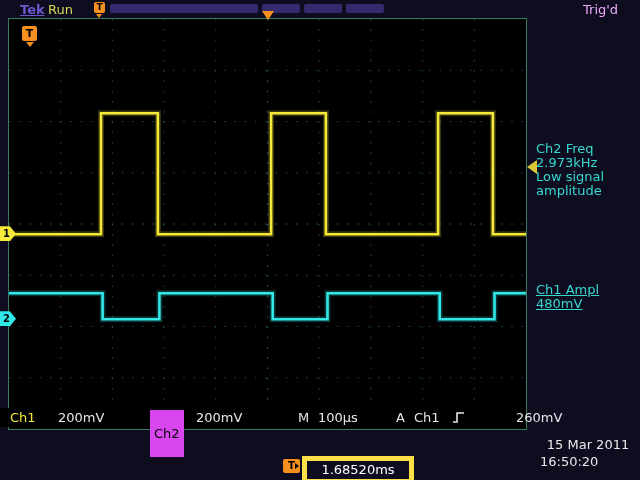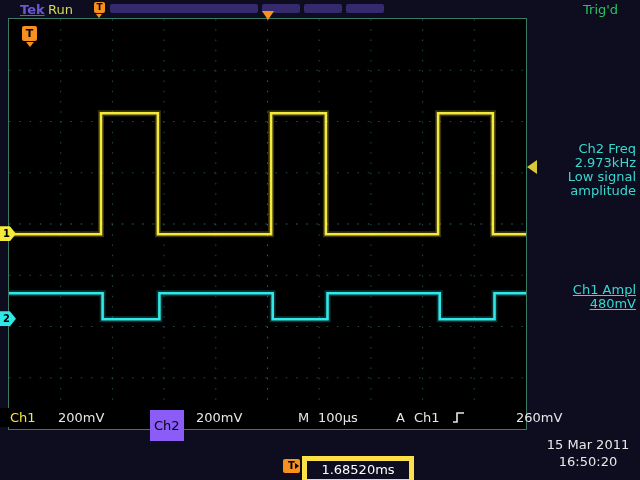--- a/index.html
+++ b/index.html
@@ -4,21 +4,21 @@
 <style>
   html,body { margin:0; padding:0; background:#000; }
   .scope {
     position:relative; width:640px; height:480px;
     background:#0d0d1f; overflow:hidden;
     font-family:"DejaVu Sans", sans-serif; font-size:13px; color:#e8e8e8;
   }
   
   .brand { position:absolute; left:5px; top:2px; color:#6a5acd; font-weight:bold; text-decoration:underline;margin-left:15px; }
   .acq-state { position:absolute; left:48px; top:2px; color:#d8d855; }
-  .trig-status { position:absolute; left:583px; top:2px; color:#22c55e; }
+  .trig-status { position:absolute; left:583px; top:2px; color:#f0abfc; }
   .seg { position:absolute; top:4px; height:9px; background:#352a6e; border-radius:2px; }
   .seg1 { left:110px; width:148px; }
   .seg2 { left:262px; width:38px; }
   .seg3 { left:304px; width:38px; }
   .seg4 { left:346px; width:38px; }
   
   .t-badge { position:absolute; background:#f89020; color:#000; font-weight:bold;
              text-align:center; border-radius:2px; }
   .t-top { left:94px; top:2px; width:11px; height:11px; font-size:9px; line-height:11px; }
   .t-top-arrow { position:absolute; left:96px; top:14px; width:0; height:0;
@@ -37,47 +37,47 @@
                     border-top:9px solid #f89020; }
   .trig-level-arrow { position:absolute; left:527px; width:0; height:0;
                       border-top:7px solid transparent; border-bottom:7px solid transparent;
                       border-right:10px solid #d8c838; }
   .ch-tag { position:absolute; left:0; width:16px; height:15px; box-sizing:border-box;
             font-size:10px; font-weight:bold; color:#000; line-height:15px; padding-left:3px;
             clip-path:polygon(0 0, 62% 0, 100% 50%, 62% 100%, 0 100%); }
   .ch1-tag { background:#f5ea3a; }
   .ch2-tag { background:#30e8e8; }
   
-  .meas { position:absolute; left:536px; width:100px; text-align:right;
+  .meas { position:absolute; left:536px; width:100px; text-align:left;
           color:#38d8d0; line-height:14px; }
   .meas1 { top:142px; }
   .meas2 { top:212px; }
   .meas3 { top:283px;text-decoration:underline; }
   
   .readout { position:absolute; left:0; top:408px; width:477px; height:19px; background:#000; }
   .readout span { position:absolute; top:2px; }
   .r-ch1 { left:10px; color:#f5ea3a; }
   .r-ch1v { left:58px; }
-  .r-ch2 { left:150px; background:#8b5cf6; color:#000; padding:8px 4px; }
+  .r-ch2 { left:150px; background:#d946ef; color:#000; padding:16px 4px; }
   .r-ch2v { left:196px; }
   .r-m { left:298px; }
   .r-tb { left:318px;text-align:center; }
   .r-a { left:396px; }
   .r-src { left:414px; }
   .slope { position:absolute; left:452px; top:3px; }
   .r-lvl { left:468px;margin-left:48px; }
   
   .t-foot { left:283px; top:459px; width:17px; height:14px; font-size:10px; line-height:14px; }
   .t-foot .rt-arrow { position:absolute; right:1px; top:4px; width:0; height:0;
                       border-top:3px solid transparent; border-bottom:3px solid transparent;
                       border-left:4px solid #000; }
   .delay-box { position:absolute; left:302px; top:456px; width:102px; height:18px;
                border:5px solid #fde047; color:#fff; text-align:center; line-height:18px; }
   .date { position:absolute; left:540px; top:437px; width:96px; text-align:center; }
-  .time { position:absolute; left:540px; top:454px; width:96px; text-align:center; }
+  .time { position:absolute; left:540px; top:454px; width:96px; text-align:left; }
 </style>
 </head>
 <body>
 
 <div class="scope">
 
   <span class="brand">Tek</span>
   <span class="acq-state">Run</span>
   <div class="t-badge t-top">T</div>
   <div class="t-top-arrow"></div>

